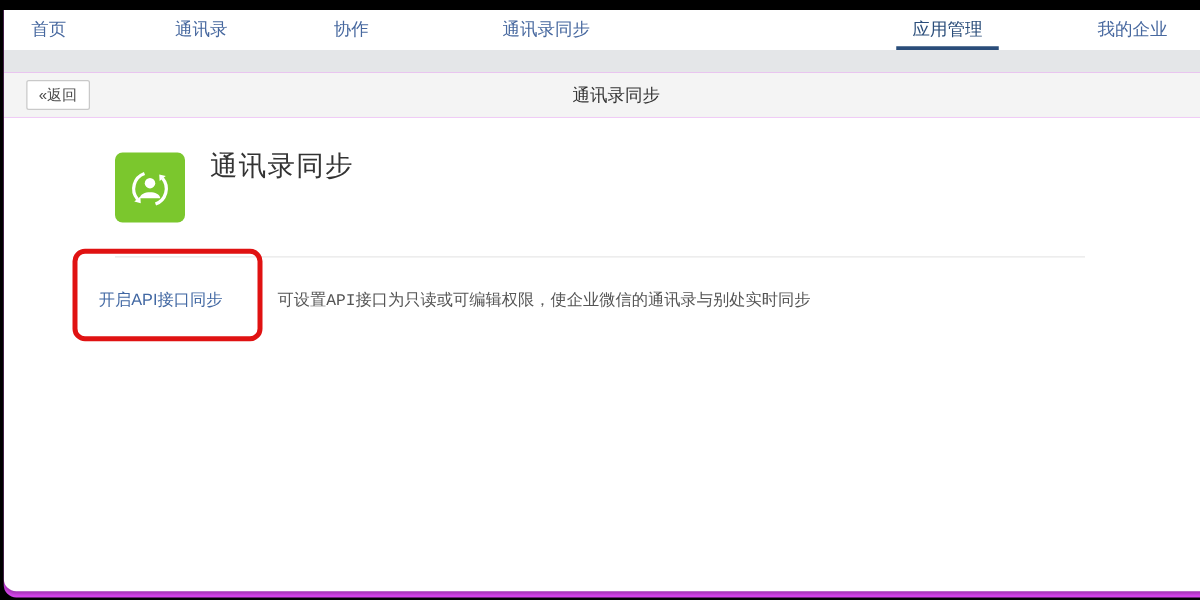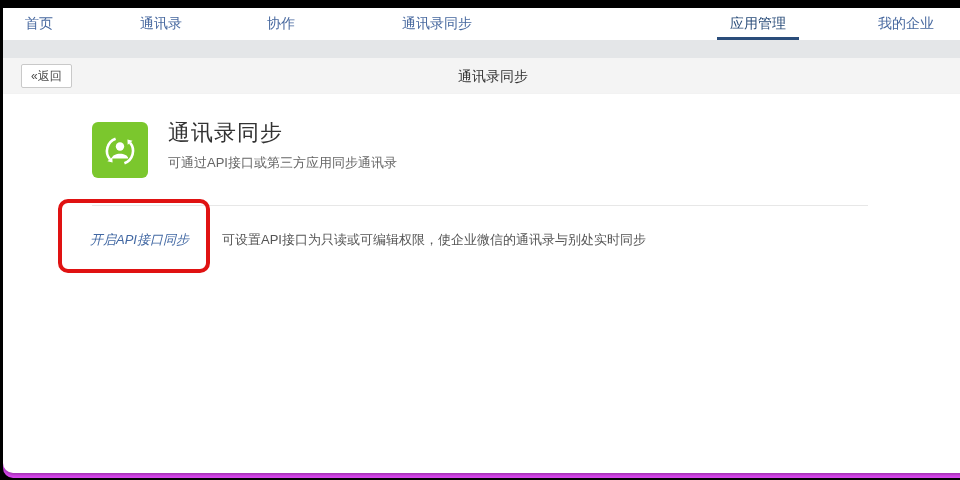--- a/index.html
+++ b/index.html
@@ -76,26 +76,26 @@
   }
   .page-subtitle{
     position:absolute;left:165px;top:60px;
     font-size:13px;color:#666;
   }
   .divider{
     position:absolute;left:89px;top:111px;width:776px;height:1px;
     background:#e7e7e7;
   }
   .api-link{
-    position:absolute;left:87px;top:137px;
-    font-size:13px;color:#4268a3;cursor:pointer;white-space:nowrap;font-style:italic;
+    position:absolute;left:76px;top:137px;
+    font-size:13px;color:#4268a3;cursor:pointer;white-space:nowrap;
   }
   .row-desc{
     position:absolute;left:219px;top:137px;
-    font-size:13px;color:#555;white-space:nowrap;
+    font-size:13px;color:#555;white-space:nowrap;font-family:Liberation Mono, monospace;
   }
   .annotation-box{
     position:absolute;left:55px;top:105px;width:152px;height:74px;
     box-sizing:border-box;
     border:4px solid #e01212;border-radius:10px;
     pointer-events:none;
   }
 </style>
 </head>
 <body>
@@ -127,21 +127,20 @@
         <polygon points="16.6,36.5 16.3,31.2 11.4,35.2" fill="#fff"></polygon>
         <path d="M 28.4 37.2 A 13 13 0 0 0 34.0 16.6" fill="none" stroke="#fff" stroke-width="2.6"></path>
         <polygon points="31.4,13.5 31.7,18.8 36.6,14.8" fill="#fff"></polygon>
 
         <circle cx="24" cy="20.5" r="4.2" fill="#fff"></circle>
         <path d="M15.8 32.5 C 16.5 26.2, 31.5 26.2, 32.2 32.5 Z" fill="#fff"></path>
       </svg>
     </div>
 
     <div class="page-heading">通讯录同步</div>
-    <div class="page-subtitle">可通过API接口或第三方应用同步通讯录</div>
 
     <div class="divider"></div>
 
     <span class="api-link">开启API接口同步</span>
     <span class="row-desc">可设置API接口为只读或可编辑权限，使企业微信的通讯录与别处实时同步</span>
 
     <div class="annotation-box"></div>
 
   </div>
 </div>

